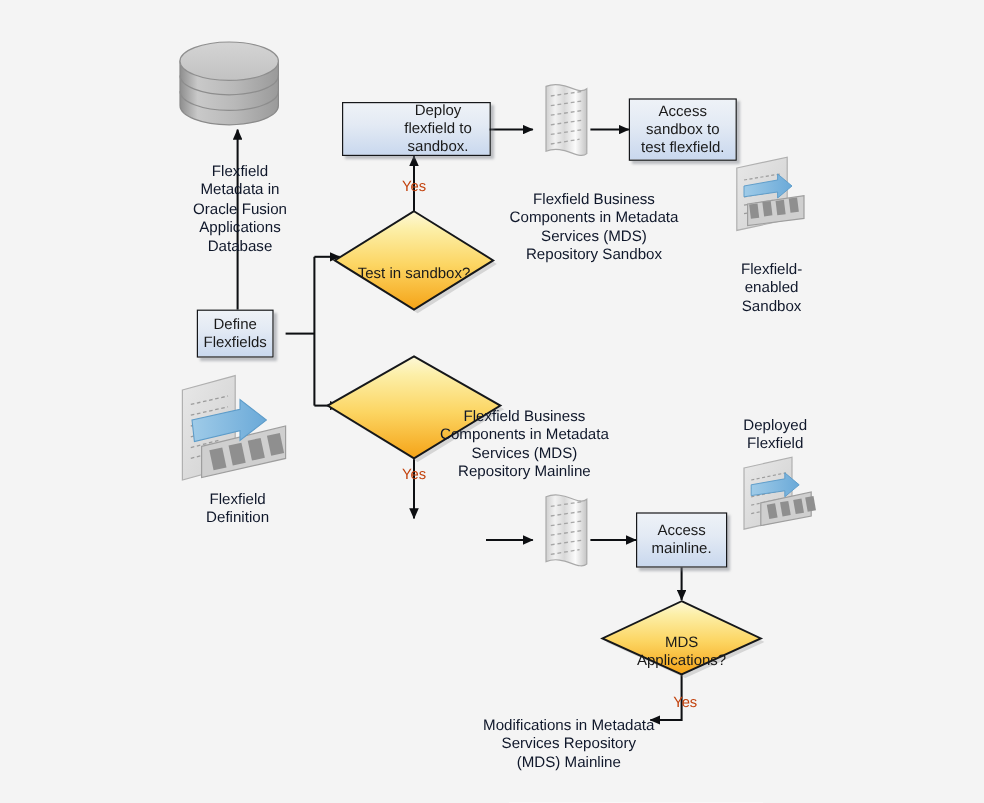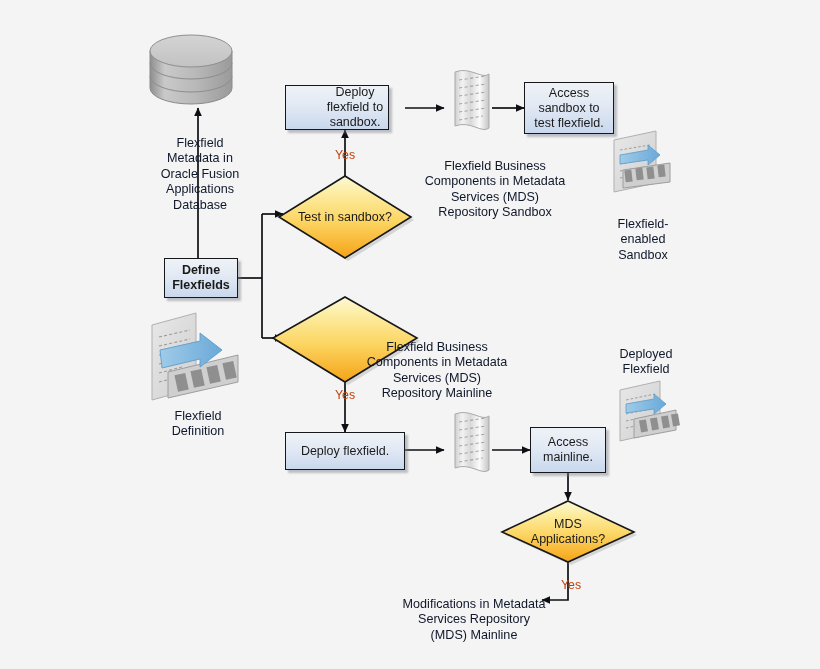--- a/index.html
+++ b/index.html
@@ -39,21 +39,21 @@
     font-size: 12.5px;
     line-height: 15px;
     padding: 2px 4px;
   }
   
   .diamond-wrap {
     position: absolute;
   }
   .diamond-label {
     position: absolute;
-    left: 0; top: 0;
+    left: 0; top: 11px;
     width: 100%; height: 100%;
     display: flex;
     align-items: center;
     justify-content: center;
     text-align: center;
     font-size: 12.5px;
     line-height: 15px;
     color: #1a1a1a;
     pointer-events: none;
   }
@@ -253,39 +253,36 @@
       <path d="M345,176 L411,217 L345,258 L279,217 z" fill="url(#gradDiamond)" stroke="#15171a" stroke-width="1.6"></path>
 
       <path d="M348,300 L420,341 L348,385 L276,341 z" fill="#9a9a9a" opacity="0.35"></path>
       <path d="M345,297 L417,338 L345,382 L273,338 z" fill="url(#gradDiamond)" stroke="#15171a" stroke-width="1.6"></path>
 
       <path d="M571,504 L637,535 L571,565 L505,535 z" fill="#9a9a9a" opacity="0.35"></path>
       <path d="M568,501 L634,532 L568,562 L502,532 z" fill="url(#gradDiamond)" stroke="#15171a" stroke-width="1.6"></path>
     </g>
   </svg>
 
-  <div class="node proc" style="left:164px; top:258px; width:74px; height:40px;font-weight:bold;">
+  <div class="node proc" style="left:164px; top:258px; width:64px; height:40px;">
     <span style="white-space:pre-line;">Define
 Flexfields</span>
   </div>
 
-  <div class="node proc" style="left:285px; top:85px; width:104px; height:45px;padding-left:40px;">
+  <div class="node proc" style="left:285px; top:85px; width:124px; height:45px;padding-left:40px;">
     <span style="white-space:pre-line;">Deploy flexfield to
 sandbox.</span>
   </div>
 
   <div class="node proc" style="left:524px; top:82px; width:90px; height:52px;">
     <span style="white-space:pre-line;">Access
 sandbox to
 test flexfield.</span>
   </div>
 
-  <div class="node proc" style="left:285px; top:432px; width:120px; height:38px;">
-    <span style="white-space:pre-line;">Deploy flexfield.</span>
-  </div>
 
   <div class="node proc" style="left:530px; top:427px; width:76px; height:46px;">
     <span style="white-space:pre-line;">Access
 mainline.</span>
   </div>
 
   <div class="diamond-wrap" style="left:279px; top:176px; width:132px; height:82px;">
     <div class="diamond-label" style="white-space:pre-line;">Test in sandbox?</div>
   </div>
 

